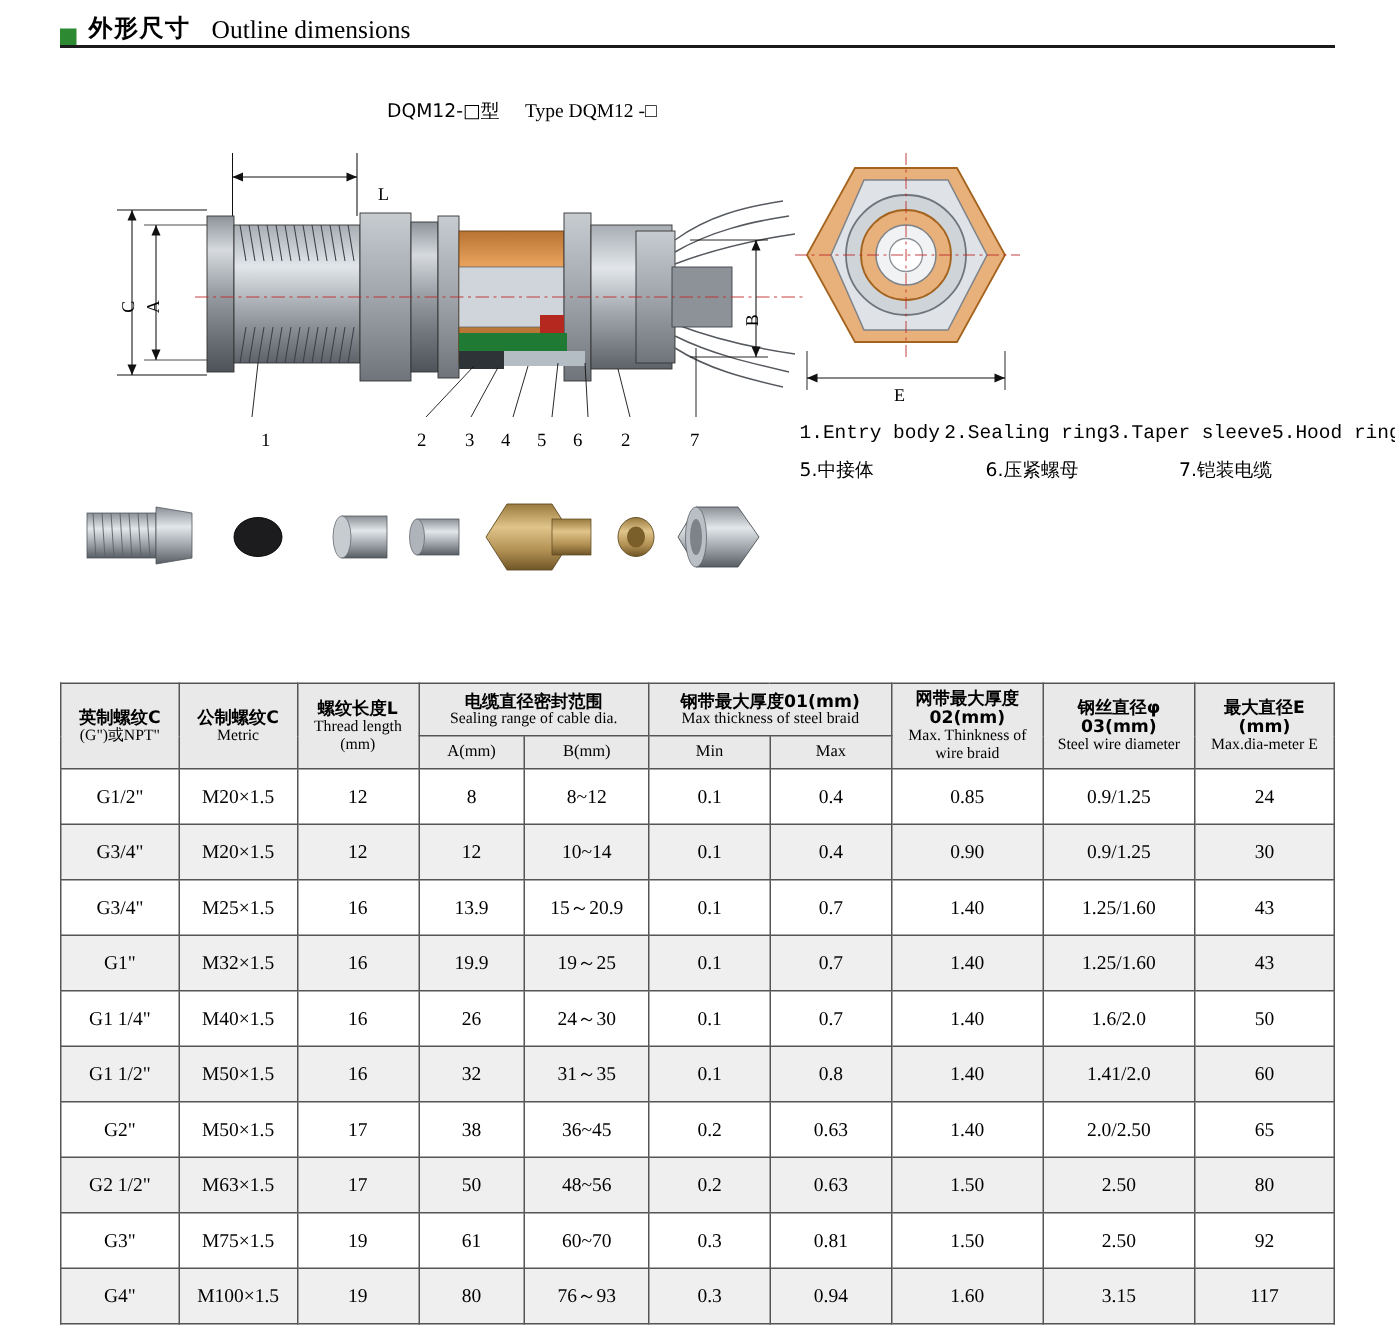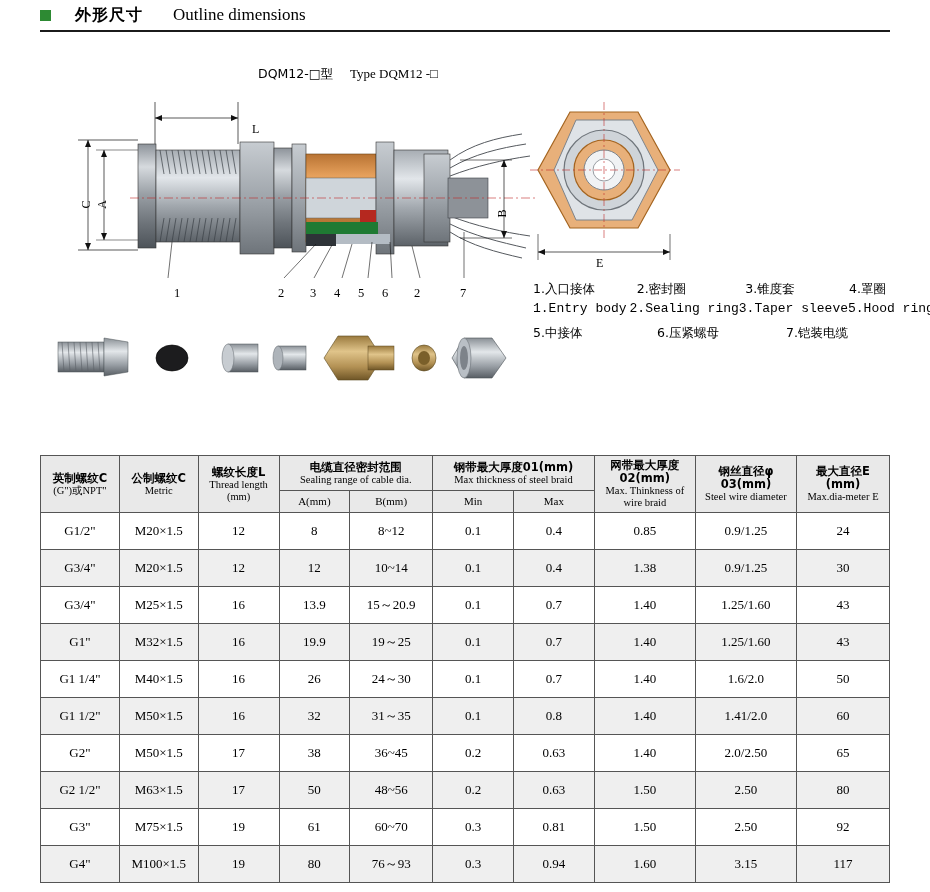--- a/index.html
+++ b/index.html
@@ -18,22 +18,22 @@
 
   
   .header {
     position: absolute;
     left: 40px;
     top: 0;
     width: 850px;
     height: 30px;
     border-bottom: 2px solid #1b1b1b;
     display: flex;
-    align-items: center;
-    gap: 24px;
+    align-items: flex-end;
+    gap: 8px;
   }
   .header .sq {
     width: 11px;
     height: 11px;
     background: #2d8a33;
     display: inline-block;
   }
   .header .cn {
     font-family: "DejaVu Sans", sans-serif;
     font-size: 16px;
@@ -320,26 +320,20 @@
 
     <line x1="28" y1="140" x2="28" y2="166" stroke="#111" stroke-width="0.6"></line>
     <line x1="160" y1="140" x2="160" y2="166" stroke="#111" stroke-width="0.6"></line>
     <line x1="28" y1="158" x2="160" y2="158" stroke="#111" stroke-width="0.7"></line>
     <polygon points="28,158 35,155 35,161" fill="#111"></polygon>
     <polygon points="160,158 153,155 153,161" fill="#111"></polygon>
   </svg>
   <div class="dim-letter" style="left:596px; top:222px;">E</div>
 
   <div class="legend">
-    <div class="row cn-row">
-      <span class="c1">1.入口接体</span>
-      <span class="c2">2.密封圈</span>
-      <span class="c3">3.锥度套</span>
-      <span class="c4">4.罩圈</span>
-    </div>
     <div class="row en-row">
       <span class="e1">1.Entry  body</span>
       <span class="e2">2.Sealing ring</span>
       <span class="e3">3.Taper sleeve</span>
       <span class="e4">5.Hood ring</span>
     </div>
     <div class="row cn-row" style="margin-top:4px;gap:19px;">
       <span class="c1">5.中接体</span>
       <span class="c2">6.压紧螺母</span>
       <span class="c3">7.铠装电缆</span>
@@ -469,21 +463,21 @@
         <td>24</td>
       </tr>
       <tr class="alt">
         <td>G3/4"</td>
         <td>M20×1.5</td>
         <td>12</td>
         <td>12</td>
         <td>10~14</td>
         <td>0.1</td>
         <td>0.4</td>
-        <td>1.38</td>
+        <td>0.90</td>
         <td>0.9/1.25</td>
         <td>30</td>
       </tr>
       <tr>
         <td>G3/4"</td>
         <td>M25×1.5</td>
         <td>16</td>
         <td>13.9</td>
         <td>15～20.9</td>
         <td>0.1</td>

